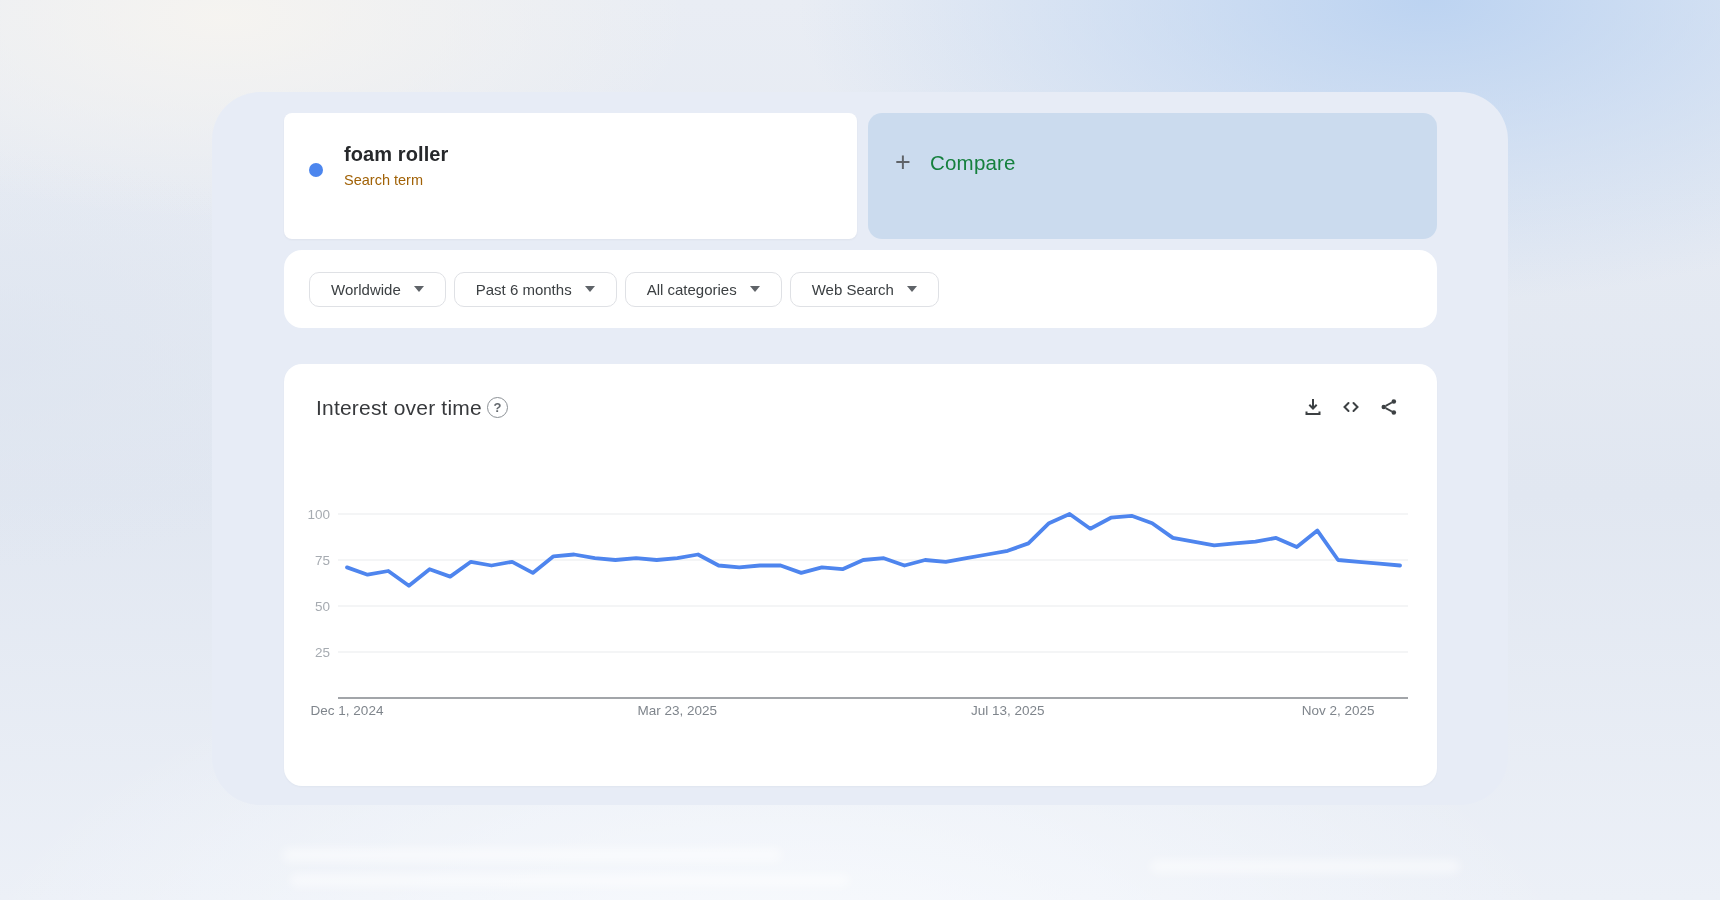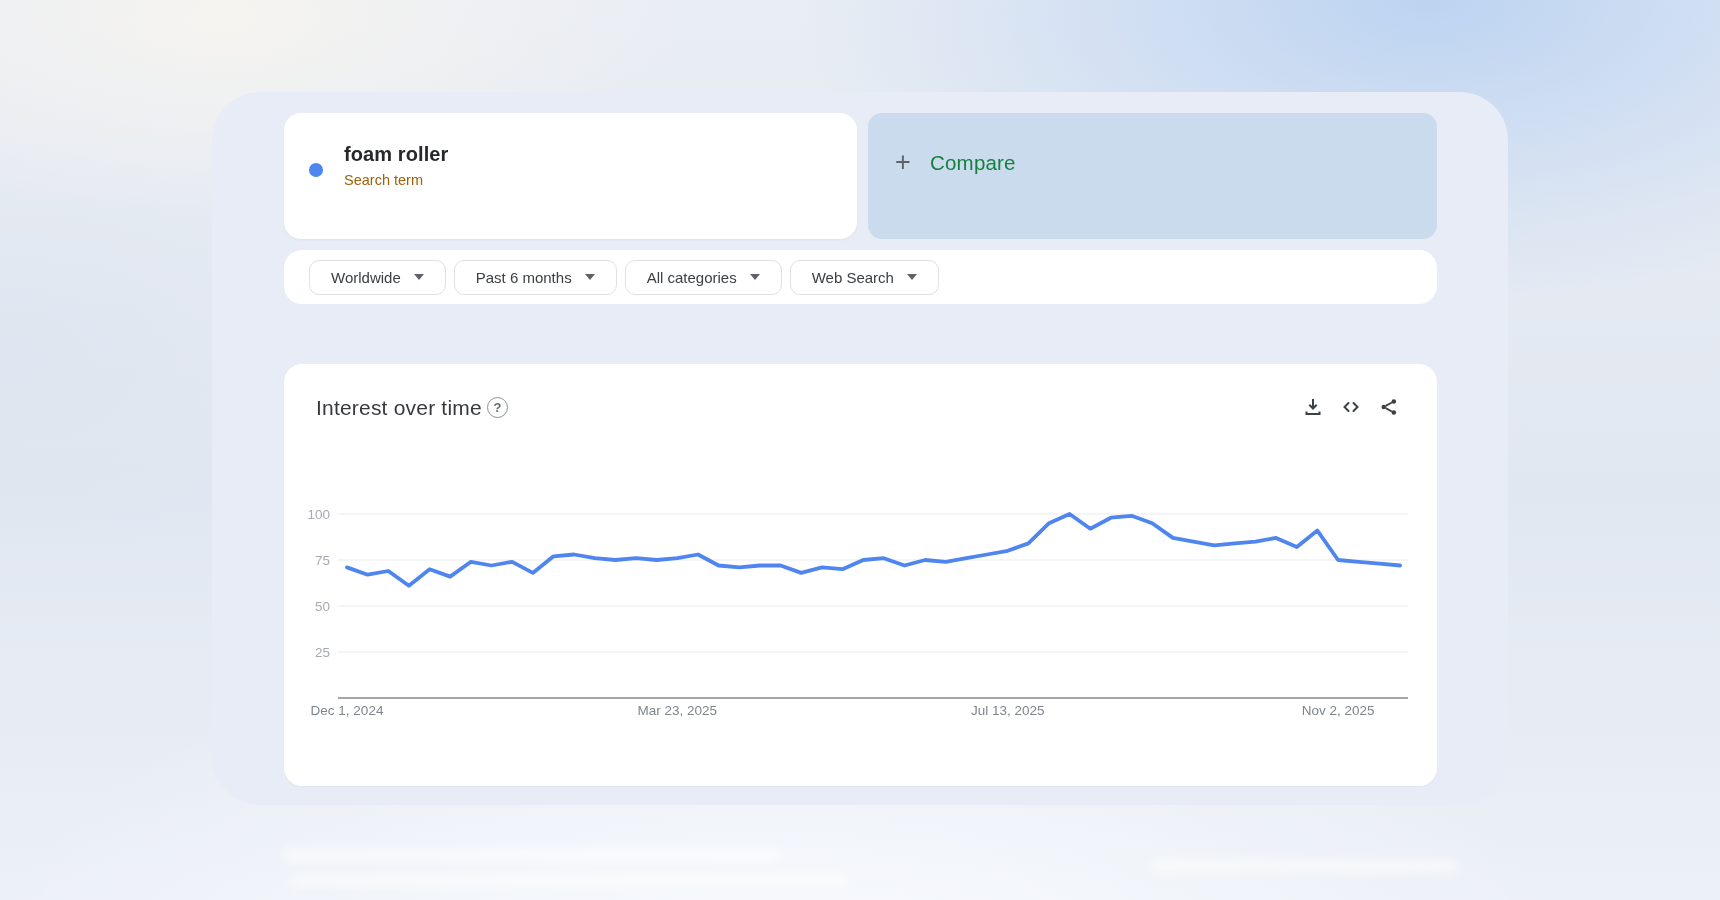--- a/index.html
+++ b/index.html
@@ -9,31 +9,31 @@
       radial-gradient(900px 430px at 83% 0%, rgba(186,210,241,0.95), rgba(186,210,241,0) 70%),
       radial-gradient(650px 280px at 13% 2%, rgba(246,244,240,0.95), rgba(246,244,240,0) 72%),
       radial-gradient(520px 300px at 0% 40%, rgba(222,229,240,0.8), rgba(222,229,240,0) 70%),
       radial-gradient(1100px 520px at 45% 112%, rgba(250,252,255,0.95), rgba(250,252,255,0) 75%),
       linear-gradient(180deg,#e9edf4 0%,#e1e7f1 55%,#ecf0f7 100%);
   }
   .ghost{position:absolute;background:rgba(255,255,255,0.5);border-radius:8px;filter:blur(5px);}
   
   .panel{position:absolute;left:212px;top:92px;width:1296px;height:713px;border-radius:48px;background:#e7ecf6;}
   
-  .term-card{position:absolute;left:284px;top:113px;width:573px;height:126px;border-radius:17px;background:#ffffff;
+  .term-card{position:absolute;left:284px;top:113px;width:573px;height:126px;border-radius:8px;background:#ffffff;
     box-shadow:0 1px 2px rgba(60,64,67,0.05);cursor:pointer;}
   .dot{position:absolute;left:25px;top:50px;width:14px;height:14px;border-radius:50%;background:#4c86ee;}
   .term-text{position:absolute;left:60px;top:30px;}
   .term-title{font-size:20px;font-weight:700;color:#26282b;letter-spacing:0.1px;}
   .term-sub{font-size:14.5px;color:#a16207;margin-top:6px;}
   .compare-card{position:absolute;left:868px;top:113px;width:569px;height:126px;border-radius:14px;background:#cbdbee;cursor:pointer;}
   .plus{position:absolute;left:27px;top:36px;font-size:27px;font-weight:400;color:#5f6368;line-height:27px;}
   .compare-label{position:absolute;left:62px;top:38px;font-size:20.5px;color:#15803d;letter-spacing:0.2px;}
   
-  .filter-bar{position:absolute;left:284px;top:250px;width:1153px;height:54px;border-radius:18px;background:#ffffff;
+  .filter-bar{position:absolute;left:284px;top:250px;width:1153px;height:78px;border-radius:18px;background:#ffffff;
     display:flex;align-items:center;padding-left:25px;gap:8px;}
   .chip{display:inline-flex;align-items:center;gap:13px;height:35px;padding:0 21px;border:1px solid #dfe1e5;
     border-radius:10px;background:#fff;font-size:15px;font-weight:500;color:#3c4043;cursor:pointer;white-space:nowrap;}
   .chev{width:0;height:0;border-left:5px solid transparent;border-right:5px solid transparent;border-top:6px solid #5f6368;}
   
   .chart-card{position:absolute;left:284px;top:364px;width:1153px;height:422px;border-radius:18px;background:#ffffff;
     box-shadow:0 1px 2px rgba(60,64,67,0.04);padding-left:30px;}
   .chart-title{position:absolute;left:32px;top:32px;font-size:21px;color:#37393c;letter-spacing:0.2px;}
   .help{position:absolute;left:487px;top:397px;width:21px;height:21px;border:1.6px solid #8b9095;border-radius:50%;
     display:flex;align-items:center;justify-content:center;font-size:13px;font-weight:700;color:#63686d;cursor:pointer;}

